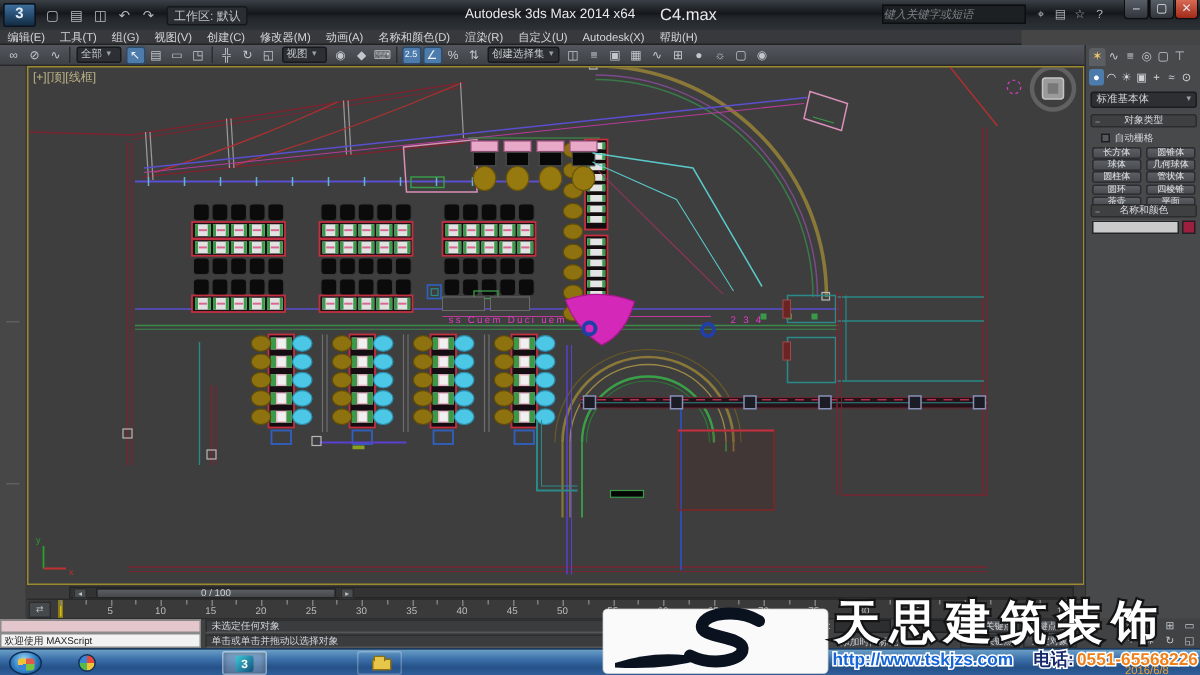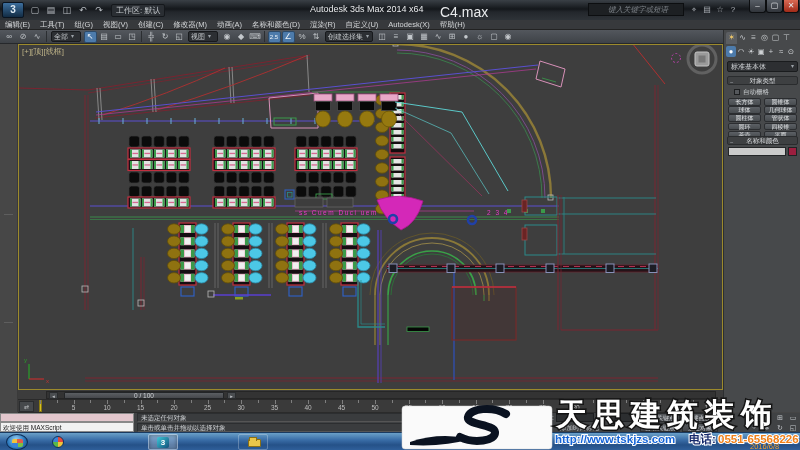--- a/index.html
+++ b/index.html
@@ -13,33 +13,33 @@
     background:linear-gradient(#3a4046,#14171b 45%,#23272c 60%,#2e3338);
     display:flex; align-items:center; color:#cfd2d6; font-size:9px; }
   #appbtn { width:22px; height:16px; margin:1px 3px 1px 2px; border-radius:2px;
     background:linear-gradient(#3d6f9e,#122c44); border:1px solid #0a1420;
     color:#dfeaf2; font-weight:bold; text-align:center; line-height:14px; font-size:10px;}
   .qa-ic { width:14px; height:14px; margin:0 1px; color:#b9bec4; font-size:9px;
     text-align:center; line-height:14px; }
   #workspace { margin-left:4px; padding:1px 4px; background:#2a2e33; border:1px solid #15181c;
     border-radius:2px; font-size:8px; color:#c2c6ca; height:13px; line-height:10px;}
   #titletext { position:absolute; left:310px; top:4px; font-size:9px; color:#e8eaec; }
-  #doctext { position:absolute; left:440px; top:4px; font-size:14px; color:#e8eaec; }
+  #doctext { position:absolute; left:440px; top:4px; font-size:11px; color:#e8eaec; }
   #searchbox { position:absolute; left:588px; top:3px; width:96px; height:13px; background:#1d2023;
     border:1px solid #0c0e10; color:#7d8288; font-size:7.5px; font-style:italic;
-    line-height:11px; padding-left:19px; }
+    line-height:11px; padding-left:0; }
   .ic-ic { position:absolute; top:3px; width:12px; height:13px; color:#aeb3b9; font-size:8px;
     text-align:center; line-height:13px; }
   .winbtn { position:absolute; top:0px; width:17px; height:13px; border:1px solid #0c0e10;
     border-top:none; border-radius:0 0 3px 3px; background:linear-gradient(#585e66,#31353b);
     color:#e3e5e8; font-size:8px; text-align:center; line-height:11px; }
   #btn-close { background:linear-gradient(#d96a54,#a02a18); }
 
   
-  #menubar { left:0; top:20px; width:800px; height:10px; background:#37393c;
+  #menubar { left:0; top:20px; width:681px; height:10px; background:#37393c;
     border-bottom:1px solid #222; display:flex; align-items:center; }
   .menu-item { color:#d4d6d8; font-size:7.5px; padding:0 5px; line-height:10px; }
 
   
   #toolbar { left:0; top:30px; width:723px; height:14px;
     background:linear-gradient(#53575d,#3e4247); border-bottom:1px solid #26282b;
     display:flex; align-items:center; padding-left:2px; }
   .tb-ic { width:13px; height:12px; margin:0 0.5px; color:#c3c7cb; font-size:8px; text-align:center;
     line-height:12px; border-radius:2px; flex:0 0 auto; }
   .tb-ic.hl { background:#4d7bab; color:#eef3f8; border:1px solid #2d4a68; line-height:10px;}

